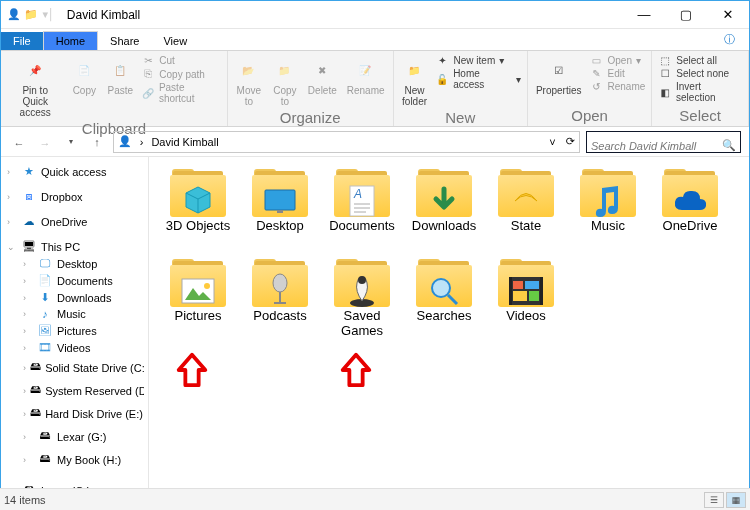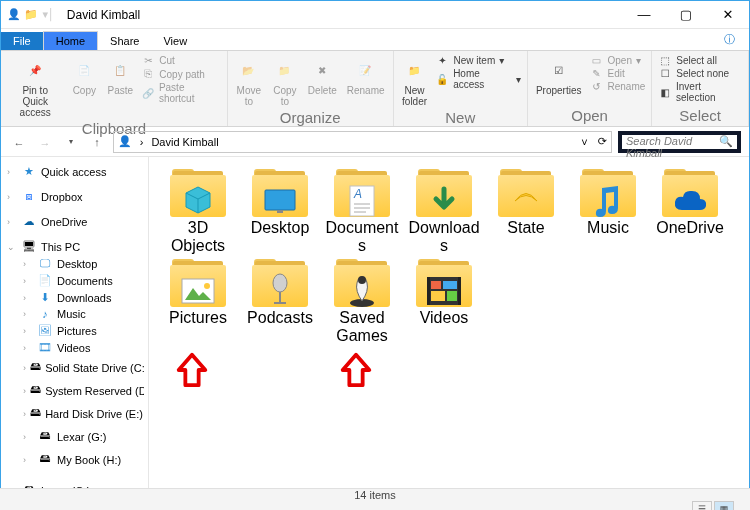--- a/index.html
+++ b/index.html
@@ -20,45 +20,45 @@
   .group-label { color: #777; font-size: 15px; }
   .big-btn { display: flex; flex-direction: column; align-items: center; cursor: pointer; gap:2px; padding:2px 2px; text-align:center; line-height:1.1;}
   .big-btn .icn { width: 26px; height: 26px; display:flex; align-items:center; justify-content:center;}
   .small-list { display: flex; flex-direction: column; gap: 2px; }
   .small-item { display: flex; align-items: center; gap: 4px; cursor: pointer; }
   .small-item .si-icn { width: 14px; text-align:center;}
   .addrbar { height: 30px; display: flex; align-items: center; gap: 6px; padding: 4px 8px; border-bottom:1px solid #e6e6e6;}
   .nav-btn { width: 20px; height: 20px; display:flex; align-items:center; justify-content:center; color:#555; cursor:pointer;}
   .addr-field { flex:1; height:22px; border:1px solid #c9c9c9; display:flex; align-items:center; padding:0 4px; gap:4px;}
   .addr-field .chev { padding:0 4px;}
-  .search-field { width: 123px; height:22px; border:4px solid #0f172a; display:flex; align-items:flex-start; padding:0 4px; color:#777;}
+  .search-field { width: 155px; height:22px; border:1px solid #0f172a; display:flex; align-items:flex-end; padding:0 4px; color:#777;}
   .search-field .placeholder { flex:1; font-style:italic;}
   .body-area { display:flex; height: calc(510px - 28px - 22px - 76px - 30px - 22px); }
   .navpane { width: 148px; border-right:1px solid #e6e6e6; overflow:auto; padding:6px 4px; background:#fff;}
   .tree-item { display:flex; align-items:center; gap:4px; padding:2px 2px; cursor:pointer; white-space:nowrap; overflow:hidden; text-overflow:ellipsis;}
   .tree-item.indent1 { padding-left: 18px;}
   .tree-item .ti-exp { width:10px; color:#999; font-size:9px;}
   .tree-item .ti-icn { width:16px; text-align:center;}
   .tree-sep { height:8px;}
   .contents { flex:1; padding: 10px 8px; overflow:auto; display:flex; flex-wrap:wrap; align-content:flex-start; gap:0;}
   .folder-item { width: 82px; height: 90px; display:flex; flex-direction:column; align-items:center; justify-content:flex-start; cursor:pointer; text-align:center; padding-top:2px;}
   .folder-item .fi-icon { width:56px; height:48px; position:relative;}
-  .folder-item .fi-label { font-size: 16px; line-height: 1.15; word-wrap:break-word; max-width:78px; padding-top:2px;}
+  .folder-item .fi-label { font-size: 13px; line-height: 1.15; word-wrap:break-word; max-width:78px; padding-top:2px;}
   .folder-base {
     position:absolute; width:56px; height:42px; bottom:0; left:0;
     background: linear-gradient(175deg, #ffe08a 0%, #ffca3c 100%);
     border-radius: 2px 2px 3px 3px;
   }
   .folder-tab { position:absolute; width:22px; height:8px; top:0; left:2px; background:#f0c659; border-radius:3px 3px 0 0;}
   .folder-backtab { position:absolute; width:50px; height:38px; top:2px; left:3px; background:#e6b747; border-radius:2px;}
   .overlay { position:absolute; bottom:-2px; left:10px; width:36px; height:36px; display:flex; align-items:center; justify-content:center; font-size:22px;}
   .annot { position: absolute; pointer-events:none;}
   .arrow-up { width:38px; height:38px;}
   .arrow-up path { fill:none; stroke:#e60000; stroke-width:4; stroke-linejoin:round;}
-  .statusbar { position:absolute; bottom:0; left:0; right:0; height:22px; background:#f4f4f4; border-top:1px solid #e0e0e0; display:flex; align-items:center; padding:0 16px; font-size:11px; color:#444;flex-direction:column;}
+  .statusbar { position:absolute; bottom:0; left:0; right:0; height:22px; background:#f4f4f4; border-top:1px solid #e0e0e0; display:flex; align-items:center; padding:0 4px; font-size:11px; color:#444;}
   .statusbar .views { margin-left:auto; display:flex; gap:2px;}
   .statusbar .view-btn { width:20px; height:16px; border:1px solid #c9c9c9; display:flex; align-items:center; justify-content:center; font-size:9px; cursor:pointer;}
 </style>
 </head>
 <body>
 
 <div class="titlebar">
   <div class="icons">
     <span>👤</span>
     <span>📁</span>
@@ -465,20 +465,34 @@
           </div>
     </div>
     <div class="fi-label">Saved Games</div>
       </div>
       <div class="folder-item">
     <div class="fi-icon">
       <div class="folder-tab"></div>
       <div class="folder-backtab"></div>
       <div class="folder-base"></div>
       <div class="overlay">
+            <svg width="34" height="34" viewBox="0 0 34 34">
+              <circle cx="14" cy="14" r="9" fill="#bde3f7" stroke="#2a8cd6" stroke-width="2"></circle>
+              <line x1="21" y1="21" x2="30" y2="30" stroke="#2a8cd6" stroke-width="3"></line>
+            </svg>
+          </div>
+    </div>
+    <div class="fi-label">Searches</div>
+      </div>
+      <div class="folder-item">
+    <div class="fi-icon">
+      <div class="folder-tab"></div>
+      <div class="folder-backtab"></div>
+      <div class="folder-base"></div>
+      <div class="overlay">
             <svg width="36" height="30" viewBox="0 0 36 30">
               <rect x="1" y="1" width="34" height="28" fill="#333"></rect>
               <rect x="5" y="5" width="10" height="8" fill="#e64"></rect>
               <rect x="17" y="5" width="14" height="8" fill="#4ae"></rect>
               <rect x="5" y="15" width="14" height="10" fill="#fc4"></rect>
               <rect x="21" y="15" width="10" height="10" fill="#6c4"></rect>
               <rect x="1" y="1" width="3" height="28" fill="#222"></rect>
               <rect x="32" y="1" width="3" height="28" fill="#222"></rect>
             </svg>
           </div>

